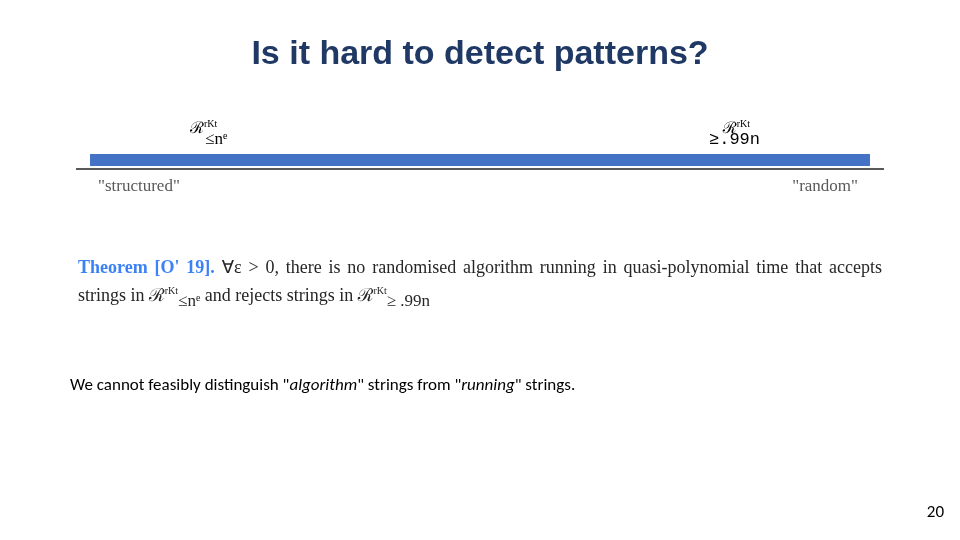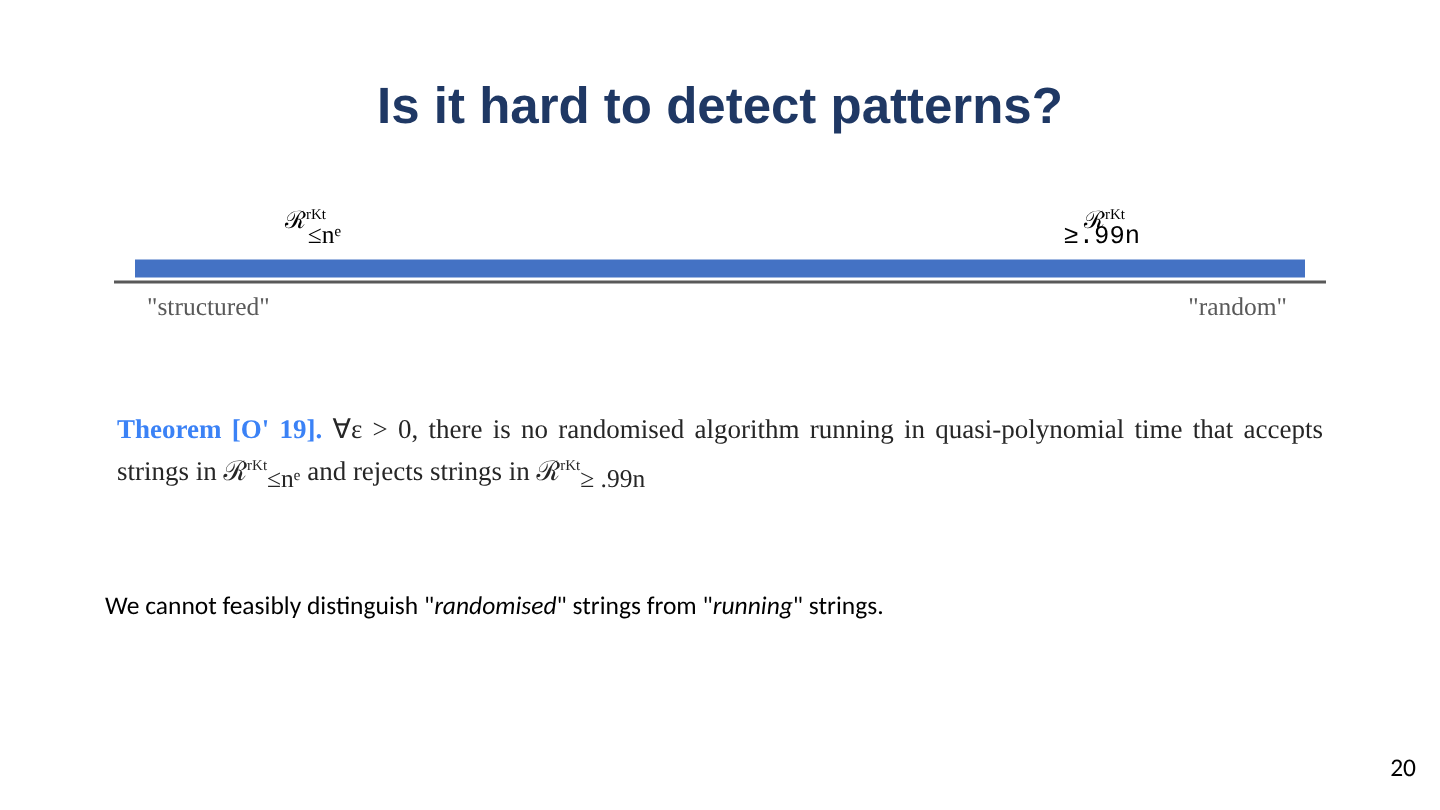--- a/index.html
+++ b/index.html
@@ -7,21 +7,21 @@
     width: 960px;
     height: 540px;
     background: #ffffff;
     font-family: Arial, Helvetica, sans-serif;
     position: relative;
     overflow: hidden;
   }
   .slide {
     width: 100%;
     height: 100%;
-    padding: 46px 70px 30px 70px;
+    padding: 27px 70px 30px 70px;
     position: relative;
   }
   .title {
     font-size: 34px;
     font-weight: bold;
     color: #1f3864;
     text-align: center;
     margin-top: 6px;
     margin-bottom: 48px;
     font-family: Arial, Helvetica, sans-serif;
@@ -123,17 +123,17 @@
     <div class="axis-text right">"random"</div>
   </div>
 
   <div class="theorem-block">
     <b>Theorem [O' 19].</b>
     <span>∀ε &gt; 0, there is no randomised algorithm running in quasi-polynomial time that accepts strings in </span><span class="cal">ℛ</span><span class="rkt-sup">rKt</span><span class="sub">≤nᵉ</span>
     <span> and rejects strings in </span><span class="cal">ℛ</span><span class="rkt-sup">rKt</span><span class="sub">≥ .99n</span>
   </div>
 
   <div class="conclusion">
-    <span>We cannot feasibly distinguish "</span><span class="quoted-word">randomised</span><span>" strings from "</span><span class="quoted-word">running</span><span>" strings.</span>
+    <span>We cannot feasibly distinguish "</span><span class="quoted-word">algorithm</span><span>" strings from "</span><span class="quoted-word">running</span><span>" strings.</span>
   </div>
 
   <div class="page-num">20</div>
 </div>
 
 </body></html>

